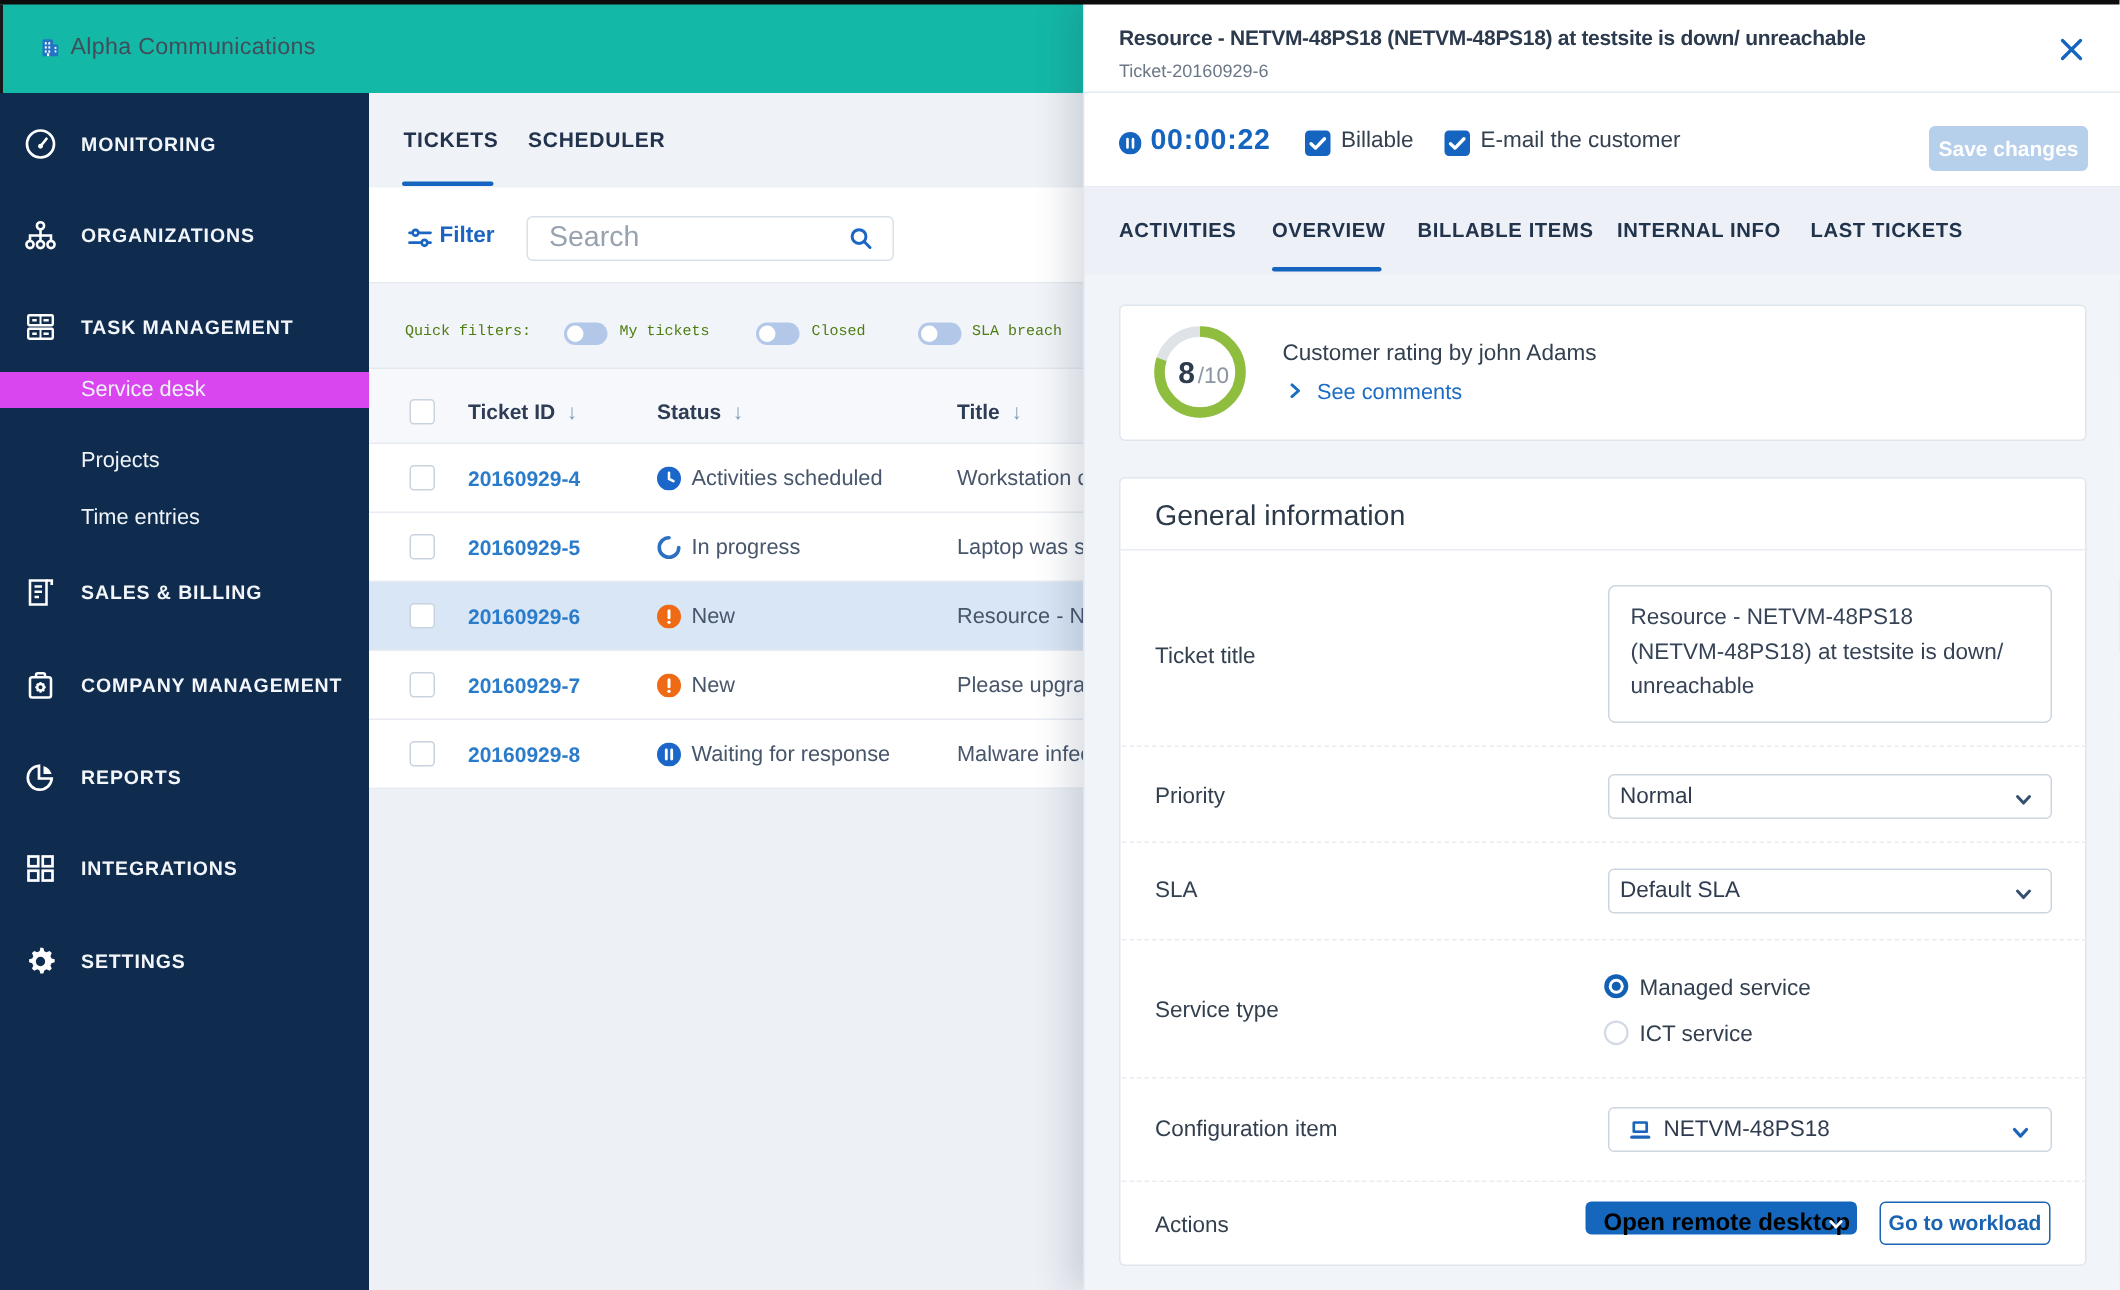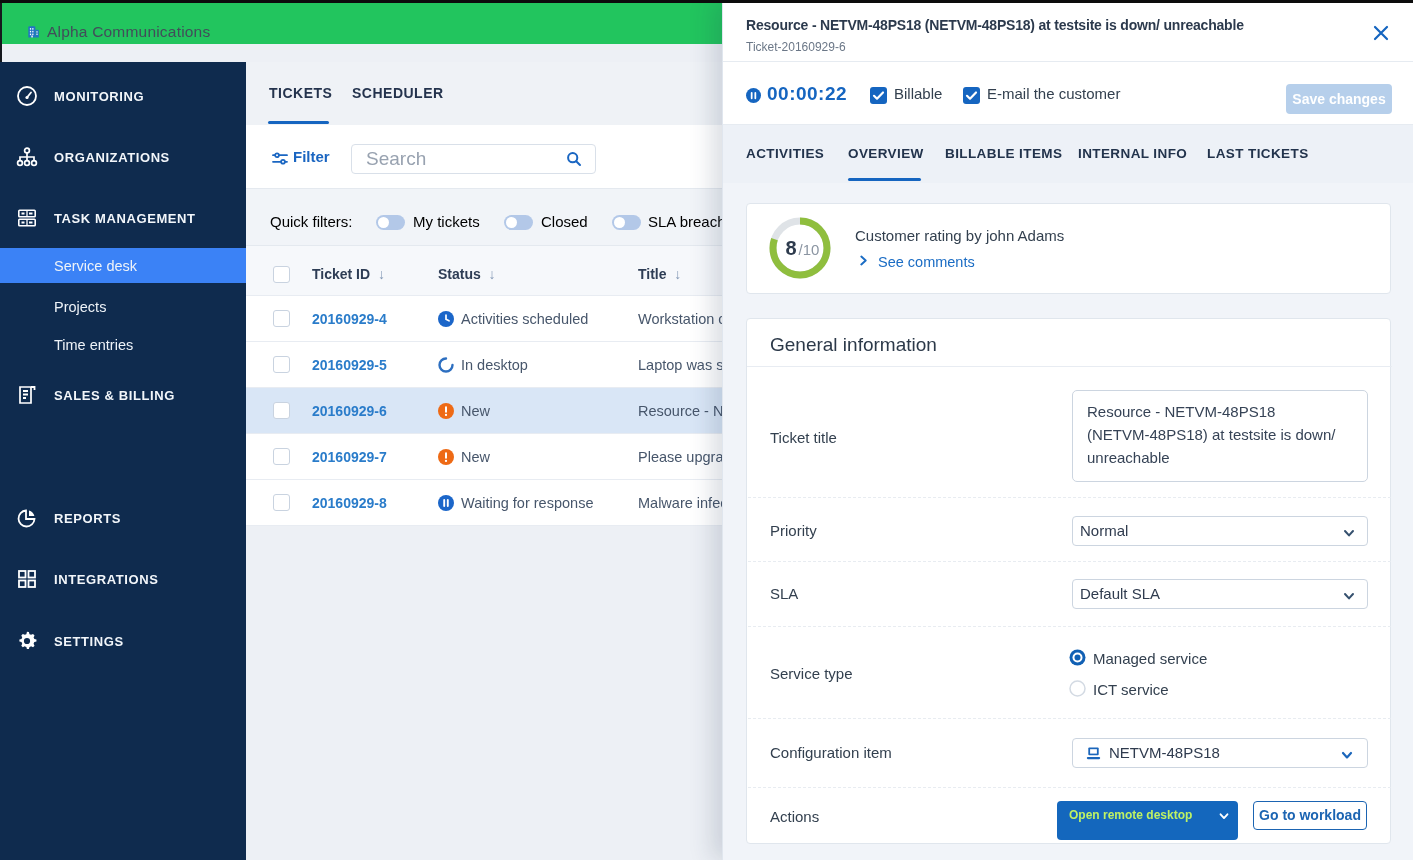--- a/index.html
+++ b/index.html
@@ -1,19 +1,19 @@
 <!DOCTYPE html>
 <html><head>
 <meta charset="utf-8">
 <style>
 * { margin:0; padding:0; box-sizing:border-box; }
 html,body { width:1413px; height:860px; overflow:hidden; font-family:"Liberation Sans", sans-serif; background:#edf0f5; }
 .abs { position:absolute; }
 
-#topbar { position:absolute; left:0; top:0; width:722px; height:44px; background:#22c55e; }
+#topbar { position:absolute; left:0; top:0; width:722px; height:62px; background:#14b8a6; }
 #logo-text { position:absolute; left:47px; top:0; height:62px; line-height:64px; font-size:15.5px; color:#424d5a; letter-spacing:0.2px; }
 
 #sidebar { position:absolute; left:0; top:62px; width:246px; height:798px; background:#0f2b4e; }
 .mitem { position:absolute; left:0; width:246px; height:40px; }
 .mitem .ic { position:absolute; left:16px; top:50%; transform:translateY(-50%); width:22px; height:22px; }
 .mitem .lbl { position:absolute; left:54px; top:50%; transform:translateY(-50%); font-size:13px; font-weight:bold; letter-spacing:0.6px; color:#f2f6fa; }
 .subitem { position:absolute; left:0; width:246px; font-size:14.5px; color:#eef3f8; }
 .subitem span { position:absolute; left:54px; top:50%; transform:translateY(-50%); }
 
 #main { position:absolute; left:246px; top:62px; width:1167px; height:798px; background:#edf0f5; }
@@ -27,21 +27,21 @@
 .sortarrow { color:#8499b6; font-size:14px; }
 .trow { position:absolute; left:0; width:1167px; height:46px; background:#ffffff; border-bottom:1px solid #e8ecf2; }
 .trow.sel { background:#d9e6f6; }
 .cbx { position:absolute; width:17px; height:17px; background:#fff; border:1px solid #c9d3e0; border-radius:3px; }
 .tid { position:absolute; left:66px; top:0; height:46px; line-height:46px; font-size:14px; font-weight:bold; color:#2a7cca; }
 .stxt { position:absolute; left:215px; top:0; height:46px; line-height:46px; font-size:14.5px; color:#47566b; }
 .ttxt { position:absolute; left:392px; top:0; height:46px; line-height:46px; font-size:14.5px; color:#47566b; white-space:nowrap; }
 .sic { position:absolute; left:192px; top:15px; width:16px; height:16px; }
 .toggle { position:absolute; top:8px; width:29px; height:15px; background:#b3c8e8; border-radius:8px; }
 .toggle:after { content:""; position:absolute; left:2px; top:2px; width:11px; height:11px; background:#fff; border-radius:50%; }
-.qflbl { position:absolute; top:0; height:31px; line-height:31px; font-size:15px; color:#000000; }
+.qflbl { position:absolute; top:0; height:31px; line-height:31px; font-size:10px; color:#4d7c0f;font-family:Liberation Mono, monospace; }
 
 #panel { position:absolute; left:722px; top:0; width:691px; height:860px; background:#f1f4f9; border-left:1px solid #e0e6ee; box-shadow:-10px 0 22px rgba(30,50,80,0.16); }
 #phead { position:absolute; left:0; top:0; width:691px; height:62px; background:#fff; border-bottom:1px solid #e6ebf1; }
 #ptitle { position:absolute; left:23px; top:17px; font-size:14px; font-weight:bold; color:#2c3a4d; letter-spacing:-0.2px; }
 #psub { position:absolute; left:23px; top:39.5px; font-size:12px; color:#6b7787; }
 #ptimerrow { position:absolute; left:0; top:62px; width:691px; height:63px; background:#fff; border-bottom:1px solid #e6ebf1; }
 #ptabs { position:absolute; left:0; top:125px; width:691px; height:58px; background:#edf1f7; }
 .ptab { position:absolute; top:0; height:58px; line-height:58px; font-size:13.5px; font-weight:bold; letter-spacing:0.4px; color:#22334c; }
 #ptab-underline { position:absolute; left:125px; top:53px; width:73px; height:3px; background:#1565c0; border-radius:2px; }
 .card { position:absolute; background:#fff; border:1px solid #e0e6ed; border-radius:4px; }
@@ -95,36 +95,45 @@
   <div class="mitem" style="top:75px">
     <svg class="ic" viewBox="0 0 22 22" fill="none" stroke="#fff" stroke-width="1.7">
         <circle cx="11" cy="4.5" r="2.4"></circle>
         <circle cx="4" cy="17" r="2.4"></circle>
         <circle cx="11" cy="17" r="2.4"></circle>
         <circle cx="18" cy="17" r="2.4"></circle>
         <path d="M11 7 L11 14.5 M4 14.5 L4 11 L18 11 L18 14.5"></path>
       </svg>
     <div class="lbl">ORGANIZATIONS</div>
   </div>
-  <div class="subitem" style="top:186px;height:35px;background:#3b82f6;">
+  <div class="subitem" style="top:186px;height:24px;background:#d946ef;">
       <span>Service desk</span>
     </div>
   <div class="subitem" style="top:226px;height:38px;">
       <span>Projects</span>
     </div>
   <div class="subitem" style="top:264px;height:38px;">
       <span>Time entries</span>
     </div>
   <div class="mitem" style="top:313px">
     <svg class="ic" viewBox="0 0 22 22" fill="none" stroke="#fff" stroke-width="1.7">
         <path d="M4 3 L15 3 L15 19 L4 19 Z"></path>
         <path d="M7 7 L12 7 M7 10.5 L12 10.5 M7 14 L10 14" stroke-width="1.8"></path>
         <path d="M15 3 L18.5 3 L18.5 6" stroke-width="1.8"></path>
       </svg>
     <div class="lbl">SALES &amp; BILLING</div>
+  </div>
+  <div class="mitem" style="top:375px">
+    <svg class="ic" viewBox="0 0 22 22" fill="none" stroke="#fff" stroke-width="1.7">
+        <rect x="4" y="5.5" width="14" height="13.5" rx="1.5"></rect>
+        <path d="M8 5.5 L8 4 Q8 2.8 9.2 2.8 L12.8 2.8 Q14 2.8 14 4 L14 5.5"></path>
+        <circle cx="11" cy="12.2" r="2.2"></circle>
+        <path d="M11 8.6 L11 9.8 M11 14.6 L11 15.8 M7.5 12.2 L8.6 12.2 M13.4 12.2 L14.5 12.2 M8.6 9.8 L9.4 10.6 M12.6 13.8 L13.4 14.6 M13.4 9.8 L12.6 10.6 M9.4 13.8 L8.6 14.6" stroke-width="1.4"></path>
+      </svg>
+    <div class="lbl">COMPANY MANAGEMENT</div>
   </div>
   <div class="mitem" style="top:497px">
     <svg class="ic" viewBox="0 0 22 22" fill="none" stroke="#fff" stroke-width="1.8">
         <rect x="3" y="3" width="6.5" height="6.5"></rect>
         <rect x="12.5" y="3" width="6.5" height="6.5"></rect>
         <rect x="3" y="12.5" width="6.5" height="6.5"></rect>
         <rect x="12.5" y="12.5" width="6.5" height="6.5"></rect>
       </svg>
     <div class="lbl">INTEGRATIONS</div>
   </div>
@@ -189,21 +198,21 @@
       </svg>
     <div class="stxt">Activities scheduled</div>
     <div class="ttxt">Workstation crashed after update</div>
   </div>
   <div class="trow" style="top:280px">
     <div class="cbx" style="left:27px;top:14px"></div>
     <div class="tid">20160929-5</div>
     <svg class="sic" viewBox="0 0 16 16">
         <path d="M8 1.5 A6.5 6.5 0 1 0 14.5 8" stroke="#2d6fc0" stroke-width="2.4" fill="none" stroke-linecap="round"></path>
       </svg>
-    <div class="stxt">In desktop</div>
+    <div class="stxt">In progress</div>
     <div class="ttxt">Laptop was stolen from office</div>
   </div>
   <div class="trow sel" style="top:326px">
     <div class="cbx" style="left:27px;top:14px"></div>
     <div class="tid">20160929-6</div>
     <svg class="sic" viewBox="0 0 16 16">
         <circle cx="8" cy="8" r="8" fill="#ee6a15"></circle>
         <path d="M8 4.2 L8 8.8" stroke="#fff" stroke-width="2" stroke-linecap="round"></path>
         <circle cx="8" cy="11.9" r="1.15" fill="#fff"></circle>
       </svg>
@@ -319,20 +328,20 @@
           <rect x="4.1" y="2.2" width="6.8" height="4.4" fill="#fff"></rect>
           <rect x="0.8" y="10" width="13.4" height="2.2" rx="1.1" fill="#1b66bb"></rect>
         </svg>
       <span style="padding-left:36px">NETVM-48PS18</span>
       <svg class="chev" style="right:13px;top:9px" viewBox="0 0 14 14" fill="none" stroke="#1b66bb" stroke-width="2.2" stroke-linecap="round" stroke-linejoin="round">
           <path d="M3 5 L7 9.4 L11 5"></path>
         </svg>
     </div>
     <div class="divider" style="top:468px"></div>
     <div class="flabel" style="top:489px">Actions</div>
-    <div class="abs" style="left:310px;top:482px;width:181px;height:39px;background:#1467bd;border-radius:4px;color:#bef264;font-size:12px;font-weight:bold;text-align:left;line-height:29px;padding-left:12px">Open remote desktop
+    <div class="abs" style="left:310px;top:482px;width:181px;height:22px;background:#1467bd;border-radius:4px;color:#000000;font-size:16px;font-weight:bold;text-align:left;line-height:29px;padding-left:12px">Open remote desktop
       <svg class="abs" style="right:8px;top:9px" width="12" height="12" viewBox="0 0 14 14" fill="none" stroke="#fff" stroke-width="2.2" stroke-linecap="round" stroke-linejoin="round">
           <path d="M3 5 L7 9.4 L11 5"></path>
         </svg>
     </div>
     <div class="abs" style="left:506px;top:482px;width:114px;height:29px;background:#fff;border:1.5px solid #1b64b2;border-radius:4px;color:#1b64b2;font-size:14px;font-weight:bold;text-align:center;line-height:26px">Go to workload</div>
   </div>
 </div>
 
 </body></html>

